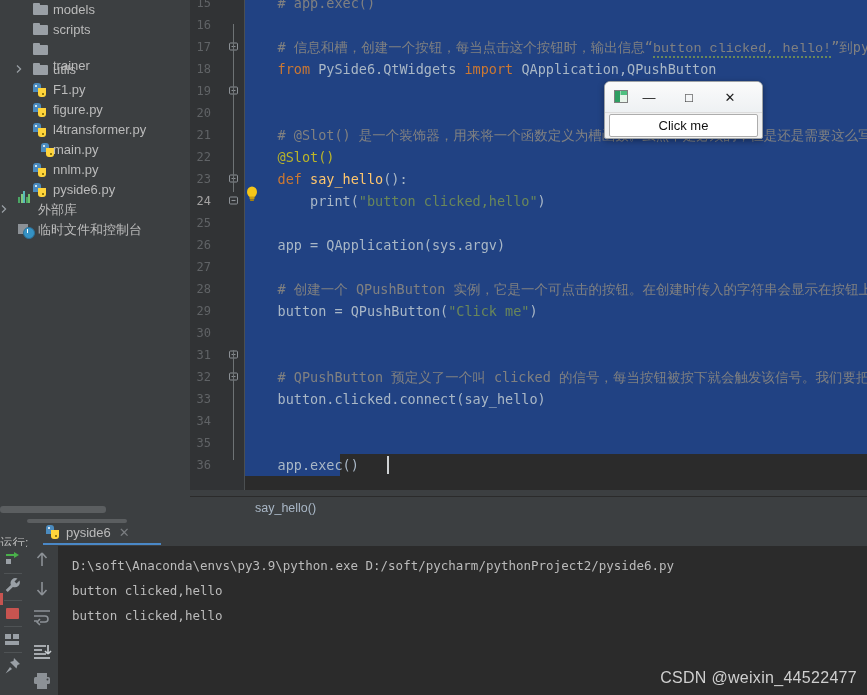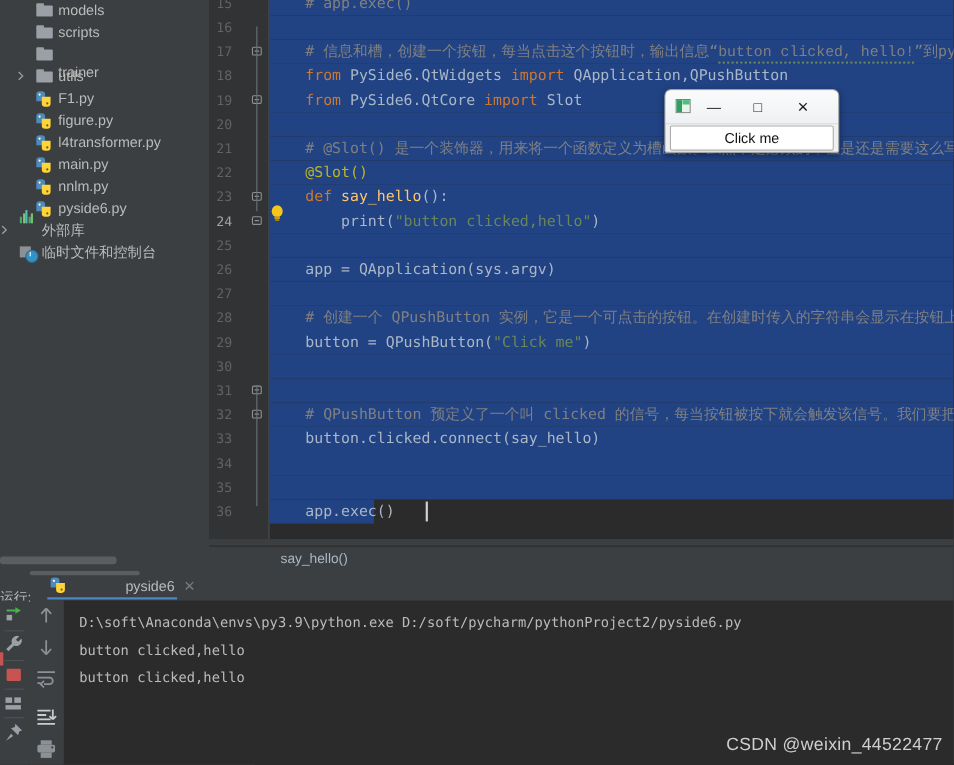--- a/index.html
+++ b/index.html
@@ -155,21 +155,21 @@
     font-size:12.5px;color:#bbbbbb;
   }
   #run-tab{
     position:absolute;left:40px;top:2px;height:24px;
     display:flex;align-items:center;gap:6px;padding:0 6px;
   }
   #run-tab-underline{
     position:absolute;left:43px;top:25px;width:118px;height:2px;background:#4a88c7;
   }
   #run-tab .pyfile{width:14px;height:14px;}
-  #run-tab-name{font-size:13px;color:#bbbbbb;margin-left:48px;}
+  #run-tab-name{font-size:13px;color:#bbbbbb;}
   #run-tab-close{font-size:13px;color:#7a7d80;margin-left:2px;}
 
   #run-toolbar-a{
     position:absolute;left:0;top:28px;width:26px;height:167px;background:#3c3f41;
   }
   #run-toolbar-b{
     position:absolute;left:27px;top:28px;width:30px;height:167px;background:#3c3f41;
   }
   .tbicon{position:absolute;left:3px;width:20px;height:20px;}
   .tbicon2{position:absolute;left:5px;width:20px;height:20px;}
@@ -236,21 +236,21 @@
         <span class="tlabel" style="left: 53px;">F1.py</span>
       </div>
       <div class="tree-row" style="top: 100px; position: absolute; left: 0px; right: 0px;">
         <span class="ticon" style="left: 33px;"><span class="pyfile"><span class="p1"></span><span class="p2"></span><span class="d1"></span><span class="d2"></span></span></span>
         <span class="tlabel" style="left: 53px;">figure.py</span>
       </div>
       <div class="tree-row" style="top: 120px; position: absolute; left: 0px; right: 0px;">
         <span class="ticon" style="left: 33px;"><span class="pyfile"><span class="p1"></span><span class="p2"></span><span class="d1"></span><span class="d2"></span></span></span>
         <span class="tlabel" style="left: 53px;">l4transformer.py</span>
       </div>
-      <div class="tree-row" style="top: 140px; position: absolute; left: 0px; right: 0px;">
+      <div class="tree-row" style="top: 140px; position: absolute; left: 0px; right: 0px; text-align: center;">
         <span class="ticon" style="left: 33px;"><span class="pyfile"><span class="p1"></span><span class="p2"></span><span class="d1"></span><span class="d2"></span></span></span>
         <span class="tlabel" style="left: 53px;">main.py</span>
       </div>
       <div class="tree-row" style="top: 160px; position: absolute; left: 0px; right: 0px;">
         <span class="ticon" style="left: 33px;"><span class="pyfile"><span class="p1"></span><span class="p2"></span><span class="d1"></span><span class="d2"></span></span></span>
         <span class="tlabel" style="left: 53px;">nnlm.py</span>
       </div>
       <div class="tree-row" style="top: 180px; position: absolute; left: 0px; right: 0px;">
         <span class="ticon" style="left: 33px;"><span class="pyfile"><span class="p1"></span><span class="p2"></span><span class="d1"></span><span class="d2"></span></span></span>
         <span class="tlabel" style="left: 53px;">pyside6.py</span>
@@ -276,21 +276,20 @@
     <div id="code-layer">
         <div class="sel-band" style="top: -8px; height: 22px; width: 622px;"></div>
         <div class="code-line" style="top: -8px;"><span class="tok-cm">    # app.exec()</span></div>
         <div class="sel-band" style="top: 14px; height: 22px; width: 622px;"></div>
         <div class="code-line" style="top: 14px;"></div>
         <div class="sel-band" style="top: 36px; height: 22px; width: 622px;"></div>
         <div class="code-line" style="top: 36px;"><span class="tok-cm">    # 信息和槽，创建一个按钮，每当点击这个按钮时，输出信息“</span><span class="tok-cm wavy-w">button clicked, hello!</span><span class="tok-cm">”到python控制台</span></div>
         <div class="sel-band" style="top: 58px; height: 22px; width: 622px;"></div>
         <div class="code-line" style="top: 58px;"><span class="tok-kw">    from </span><span class="tok-def">PySide6.QtWidgets </span><span class="tok-kw">import </span><span class="tok-def">QApplication,QPushButton</span></div>
         <div class="sel-band" style="top: 80px; height: 22px; width: 622px;"></div>
-        <div class="code-line" style="top: 80px;"><span class="tok-kw">    from </span><span class="tok-def">PySide6.QtCore </span><span class="tok-kw">import </span><span class="tok-def">Slot</span></div>
         <div class="sel-band" style="top: 102px; height: 22px; width: 622px;"></div>
         <div class="code-line" style="top: 102px;"></div>
         <div class="sel-band" style="top: 124px; height: 22px; width: 622px;"></div>
         <div class="code-line" style="top: 124px;"><span class="tok-cm">    # @Slot() 是一个装饰器，用来将一个函数定义为槽函数。虽然不是必须的，但是还是需要这么写来区别</span></div>
         <div class="sel-band" style="top: 146px; height: 22px; width: 622px;"></div>
         <div class="code-line" style="top: 146px;"><span class="tok-dec">    @Slot()</span></div>
         <div class="sel-band" style="top: 168px; height: 22px; width: 622px;"></div>
         <div class="code-line" style="top: 168px;"><span class="tok-kw">    def </span><span class="tok-fn">say_hello</span><span class="tok-def">():</span></div>
         <div class="sel-band" style="top: 190px; height: 22px; width: 622px;"></div>
         <div class="code-line" style="top: 190px;"><span class="tok-def">        print(</span><span class="tok-str">"button clicked,hello"</span><span class="tok-def">)</span></div>

